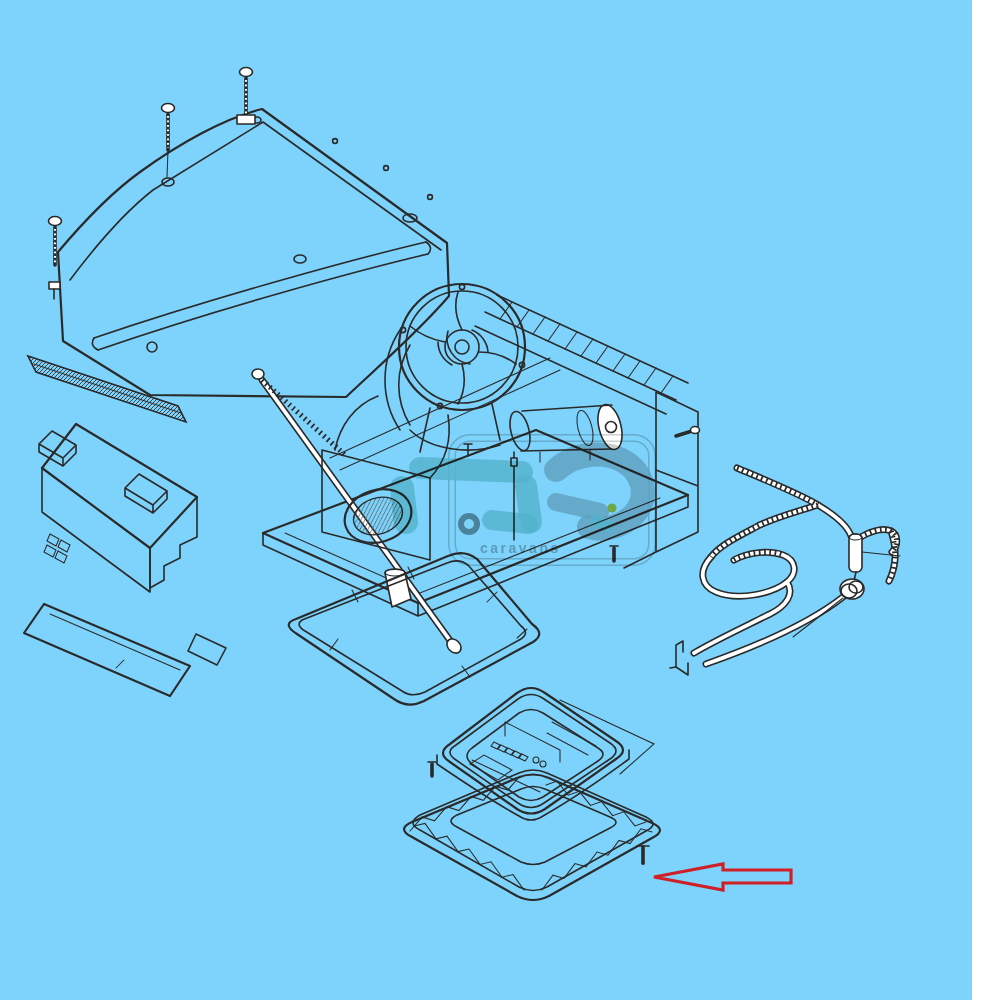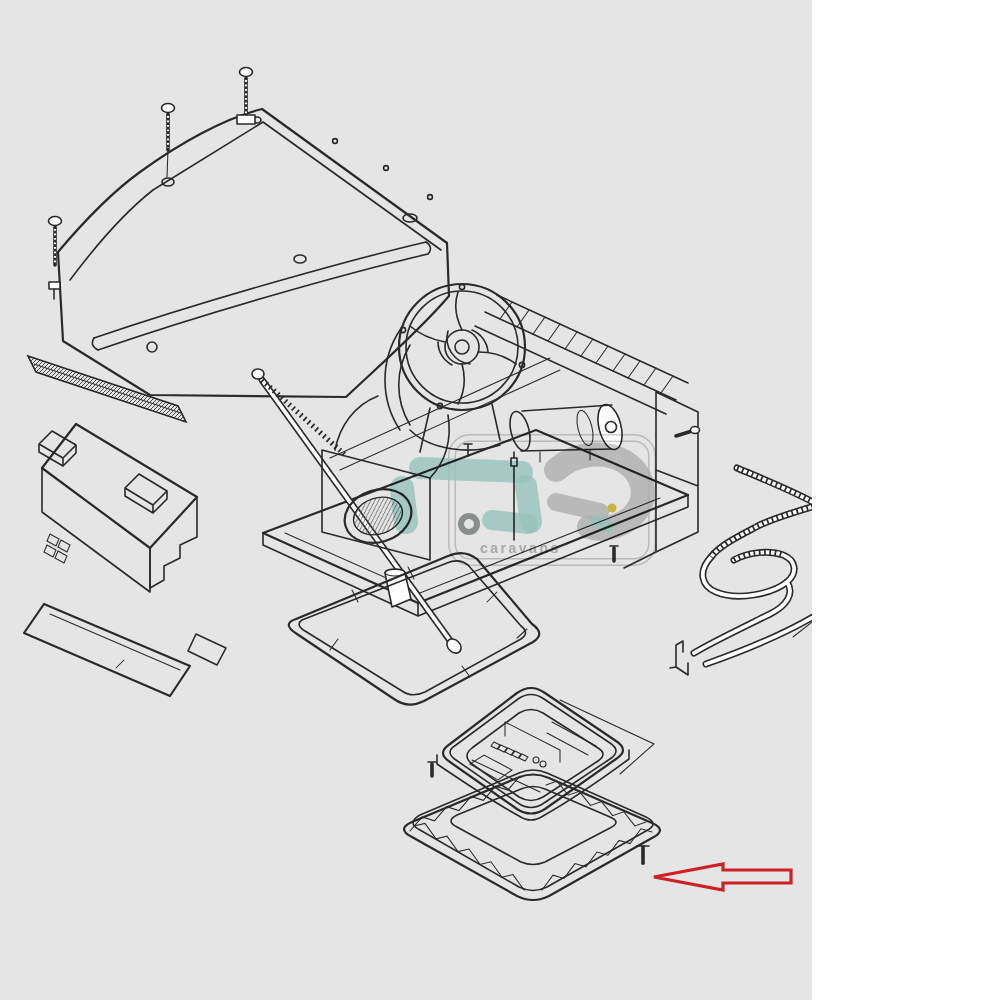--- a/index.html
+++ b/index.html
@@ -1,16 +1,16 @@
 <!DOCTYPE html>
 <html style="--c-line: #2a2a2a; --c-arrow_red: #cf2027; --c-watermark_teal: #a9d8d0; --c-watermark_grey: #c2c2c2; --c-watermark_ring_grey: #8f9494; --c-watermark_yellow: #e0ca45; --c-watermark_border: #cfcfcf; --c-watermark_text_grey: #ababab;"><head>
 <meta charset="utf-8">
 <style>
   html,body{margin:0;padding:0;background:#fff;}
-  #stage{position:relative;width:812px;height:1000px;background:#e5e5e5;overflow:hidden;
+  #stage{position:relative;width:972px;height:1000px;background:#7dd3fc;overflow:hidden;
          font-family:"Liberation Sans",sans-serif;}
   svg{display:block}
   .ln{fill:none;stroke:var(--c-line,#2a2a2a);stroke-width:1.6;stroke-linecap:round;stroke-linejoin:round}
   .ln2{fill:none;stroke:var(--c-line,#2a2a2a);stroke-width:2.2;stroke-linecap:round;stroke-linejoin:round}
   .thin{fill:none;stroke:var(--c-line,#2a2a2a);stroke-width:1.05;stroke-linecap:round}
   .fw{fill:#fff;stroke:var(--c-line,#2a2a2a);stroke-width:1.6;stroke-linejoin:round}
   .shaft{fill:none;stroke:var(--c-line,#2a2a2a);stroke-width:3.6;stroke-linecap:round}
   .thr{fill:none;stroke:#fff;stroke-width:2;stroke-dasharray:1.8 2.7;stroke-linecap:butt}
   .tube-out{fill:none;stroke:var(--c-line,#2a2a2a);stroke-width:7;stroke-linecap:round;stroke-linejoin:round}
   .tube-in{fill:none;stroke:#fff;stroke-width:3.8;stroke-linecap:round;stroke-linejoin:round}

